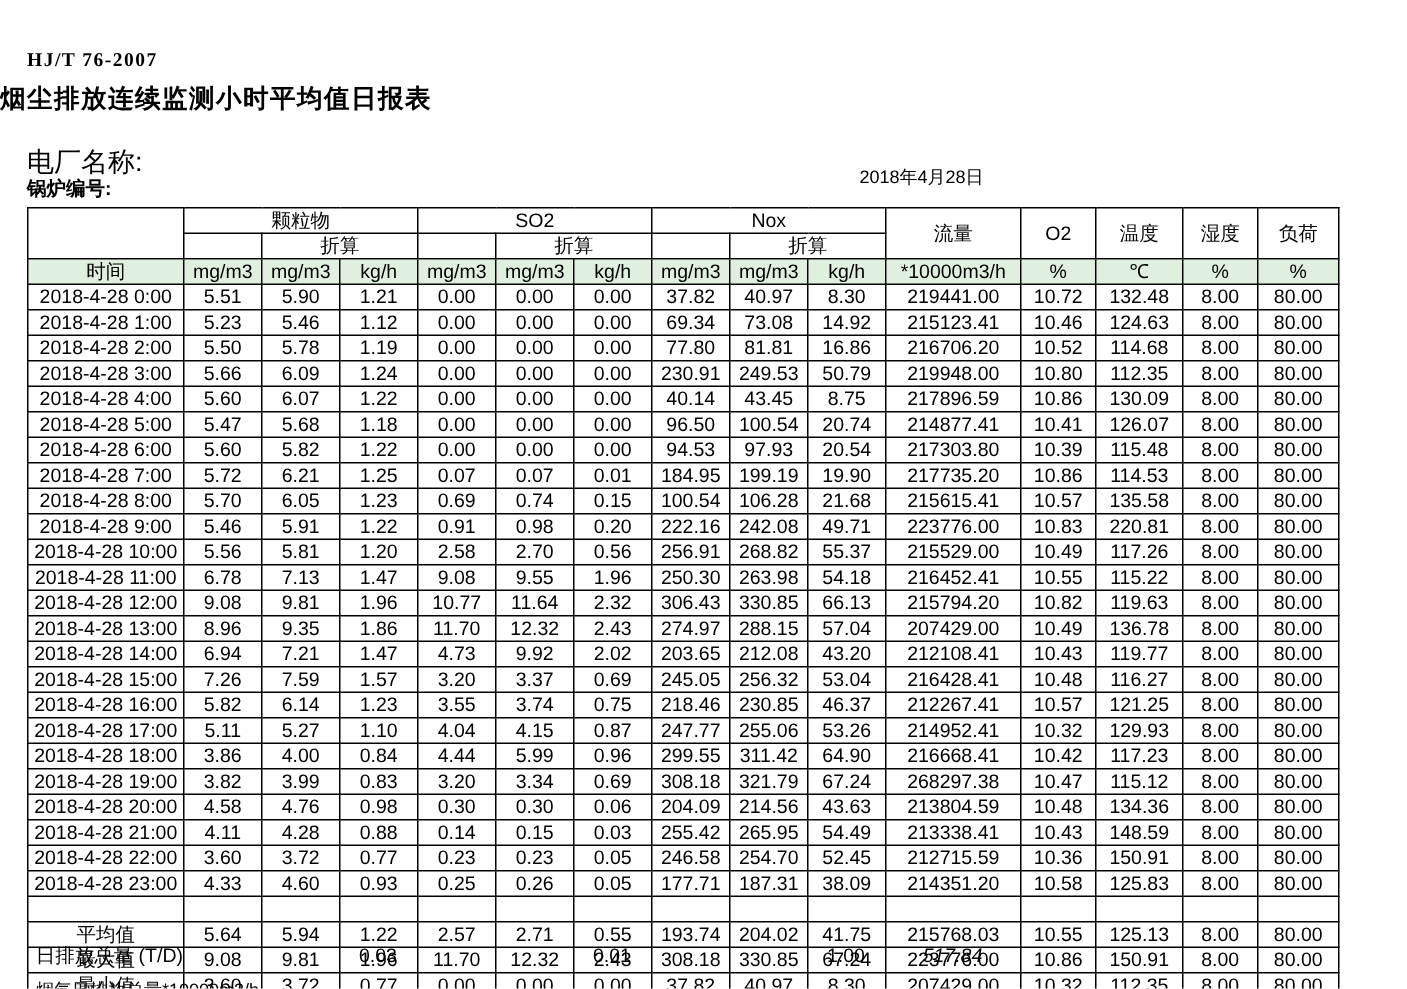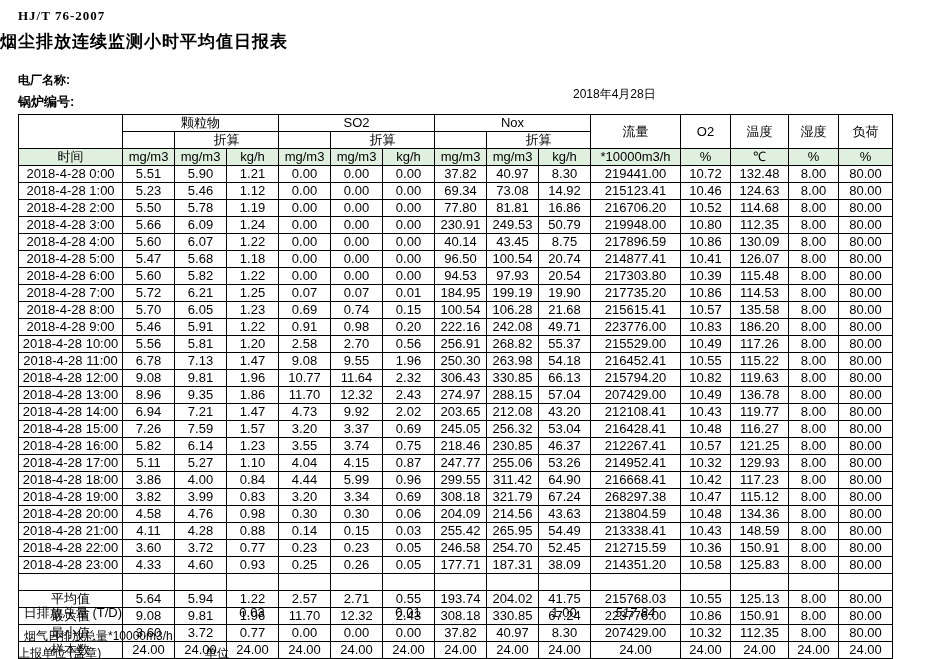--- a/index.html
+++ b/index.html
@@ -13,20 +13,21 @@
     font-family: "Liberation Sans", sans-serif;
     font-size: 12px;
     color: #000000;
     overflow: hidden;
   }
   .page {
     position: relative;
     width: 938px;
     height: 587px;
     box-sizing: border-box;
+    margin-top: 24px;
   }
   .std-code {
     position: absolute;
     left: 18px;
     top: 8px;
     font-family: "Liberation Serif", serif;
     font-size: 13px;
     font-weight: bold;
     letter-spacing: 1px;
   }
@@ -38,22 +39,22 @@
     text-align: left;
     font-family: "Liberation Serif", serif;
     font-size: 17px;
     font-weight: bold;
     letter-spacing: 1px;
   }
   .field-plant {
     position: absolute;
     left: 18px;
     top: 72px;
-    font-size: 12px;
-    font-weight: bold;
+    font-size: 18px;
+    font-weight: normal;
   }
   .field-boiler {
     position: absolute;
     left: 18px;
     top: 93px;
     font-size: 13px;
     font-weight: bold;
   }
   .field-date {
     position: absolute;
@@ -349,21 +350,21 @@
           <td class="num">5.91</td>
           <td class="num">1.22</td>
           <td class="num">0.91</td>
           <td class="num">0.98</td>
           <td class="num">0.20</td>
           <td class="num">222.16</td>
           <td class="num">242.08</td>
           <td class="num">49.71</td>
           <td class="num">223776.00</td>
           <td class="num">10.83</td>
-          <td class="num">186.20</td>
+          <td class="num">220.81</td>
           <td class="num">8.00</td>
           <td class="num">80.00</td>
         </tr>
       <tr>
           <td class="time-cell">2018-4-28 10:00</td>
           <td class="num">5.56</td>
           <td class="num">5.81</td>
           <td class="num">1.20</td>
           <td class="num">2.58</td>
           <td class="num">2.70</td>

